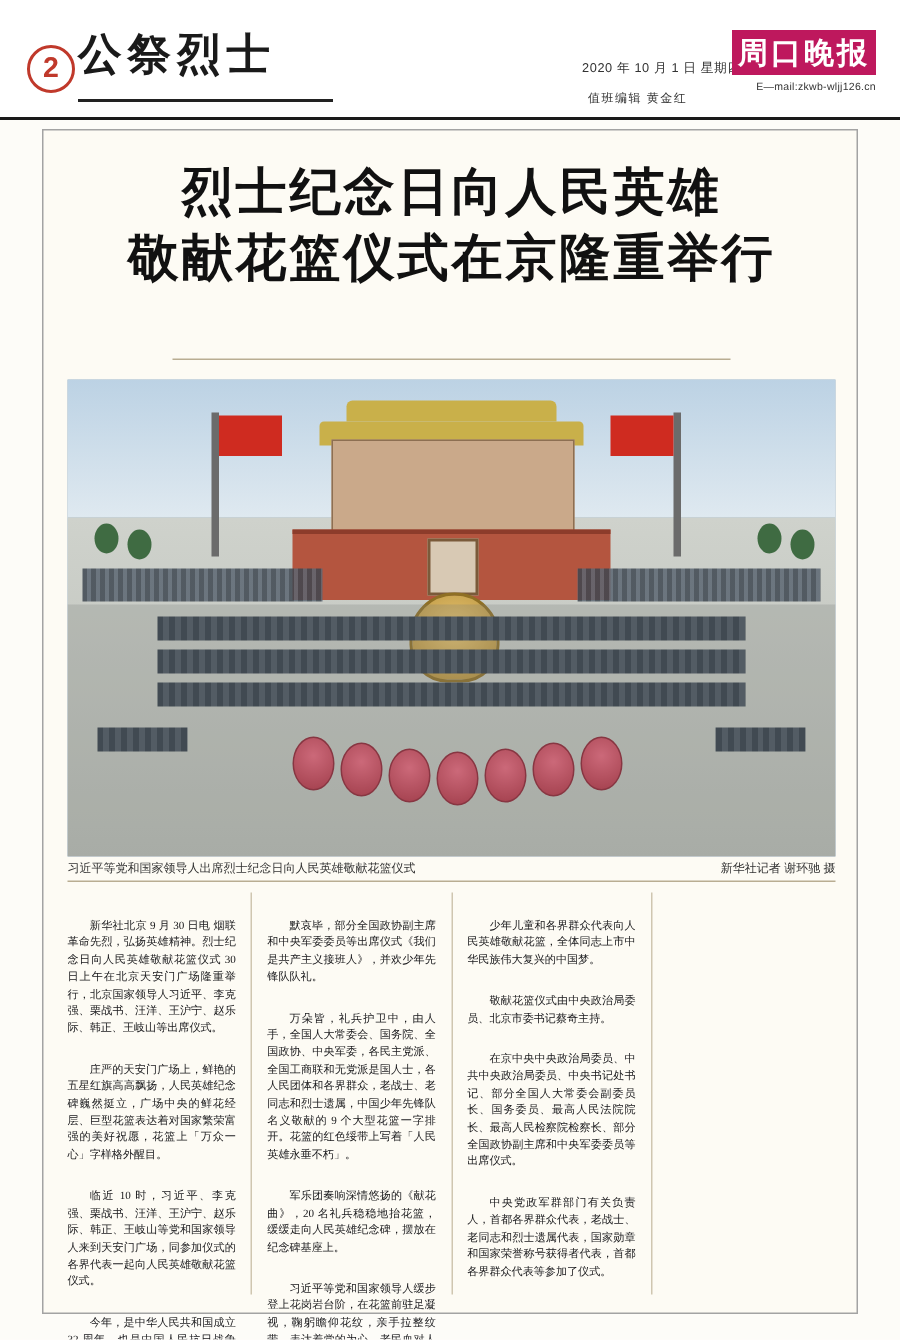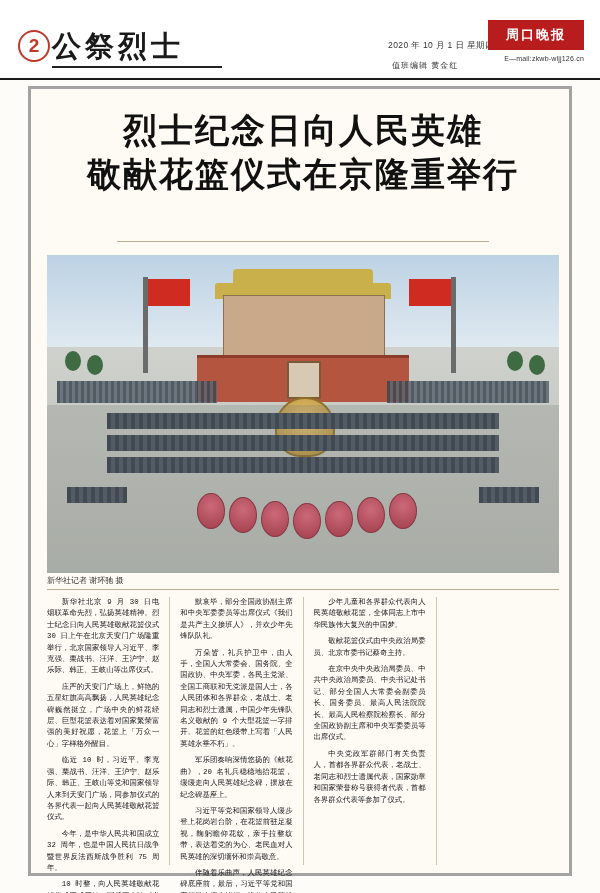--- a/index.html
+++ b/index.html
@@ -22,59 +22,59 @@
   }
   .page-badge{
     position:absolute;left:18px;top:30px;
     width:28px;height:28px;border-radius:50%;
     border:2px solid #c0392b;color:#c0392b;
     font-size:19px;font-weight:bold;
     display:flex;align-items:center;justify-content:center;
     font-family:"Liberation Sans", sans-serif;
   }
   .section-title{
-    position:absolute;left:52px;top:27px;
+    position:absolute;left:52px;top:17px;
     font-size:29px;font-weight:bold;color:#1a1a1a;
     letter-spacing:4px;
     font-family:"Liberation Serif", serif;
   }
   .section-underline{
     position:absolute;left:52px;top:66px;width:170px;height:2px;background:#222;
   }
   .date-line{
     position:absolute;left:388px;top:40px;
     font-size:8.5px;color:#333;letter-spacing:.4px;
     font-family:"Liberation Sans", sans-serif;
   }
   .editor-line{
     position:absolute;left:392px;top:60px;
     font-size:8px;color:#333;letter-spacing:1px;
     font-family:"Liberation Sans", sans-serif;
   }
   .paper-logo{
     position:absolute;right:16px;top:20px;
-    width:96px;height:30px;background:#b91c1c;color:#fff;
-    font-size:13px;font-weight:bold;letter-spacing:2px;
+    width:96px;height:30px;background:#be185d;color:#fff;
+    font-size:20px;font-weight:bold;letter-spacing:2px;
     display:flex;align-items:center;justify-content:center;
     font-family:"Liberation Serif", serif;
   }
   .paper-email{
     position:absolute;right:16px;top:55px;
     font-size:7px;color:#333;letter-spacing:.2px;
     text-align:right;width:120px;
     font-family:"Liberation Sans", sans-serif;
   }
   .rule-top{
     position:absolute;left:0;top:78px;width:600px;height:2px;background:#1a1a1a;
   }
 
   
   .frame{
     position:absolute;left:28px;top:86px;width:544px;height:790px;
-    border:3px solid #a3a3a3;
+    border:1px solid #a3a3a3;
     background:#fdfbf4;
     box-sizing:border-box;
   }
 
   
   .headline{
     position:absolute;left:40px;top:20px;width:464px;
     text-align:center;
     color:#111;
     font-size:34px;line-height:44px;font-weight:bold;
@@ -169,21 +169,21 @@
   }
   .col{
     width:118px;
     font-size:7.4px;
     line-height:11.4px;
     color:#17171a;
     text-align:justify;
     font-family:"Liberation Serif", serif;
     word-break:break-all;
   }
-  .col p{margin:0 0 5px 0;text-indent:2em;font-family:Liberation Mono, monospace;}
+  .col p{margin:16px 0 5px 0;text-indent:2em;}
   .col-sep{
     width:1px;background:#cfc6b0;align-self:stretch;
   }
 </style>
 </head>
 <body>
 
 <div id="page">
 
   <div class="masthead">
@@ -239,20 +239,21 @@
       <div class="wreath" style="left:182px;top:242px;"></div>
       <div class="wreath" style="left:214px;top:246px;"></div>
       <div class="wreath" style="left:246px;top:248px;"></div>
       <div class="wreath" style="left:278px;top:246px;"></div>
       <div class="wreath" style="left:310px;top:242px;"></div>
       <div class="wreath" style="left:342px;top:238px;"></div>
       <div class="plaza-tint"></div>
     </div>
 
     <div class="photo-caption">
+      <span>习近平等党和国家领导人出席烈士纪念日向人民英雄敬献花篮仪式</span>
       <span>新华社记者  谢环驰  摄</span>
     </div>
     <div class="rule-under-photo"></div>
 
     <div class="columns">
       <div class="col">
         <p>新华社北京 9 月 30 日电  烟联革命先烈，弘扬英雄精神。烈士纪念日向人民英雄敬献花篮仪式 30 日上午在北京天安门广场隆重举行，北京国家领导人习近平、李克强、栗战书、汪洋、王沪宁、赵乐际、韩正、王岐山等出席仪式。</p>
         <p>庄严的天安门广场上，鲜艳的五星红旗高高飘扬，人民英雄纪念碑巍然挺立，广场中央的鲜花经层、巨型花篮表达着对国家繁荣富强的美好祝愿，花篮上「万众一心」字样格外醒目。</p>
         <p>临近 10 时，习近平、李克强、栗战书、汪洋、王沪宁、赵乐际、韩正、王岐山等党和国家领导人来到天安门广场，同参加仪式的各界代表一起向人民英雄敬献花篮仪式。</p>
         <p>今年，是中华人民共和国成立 32 周年，也是中国人民抗日战争暨世界反法西斯战争胜利 75 周年。</p>

